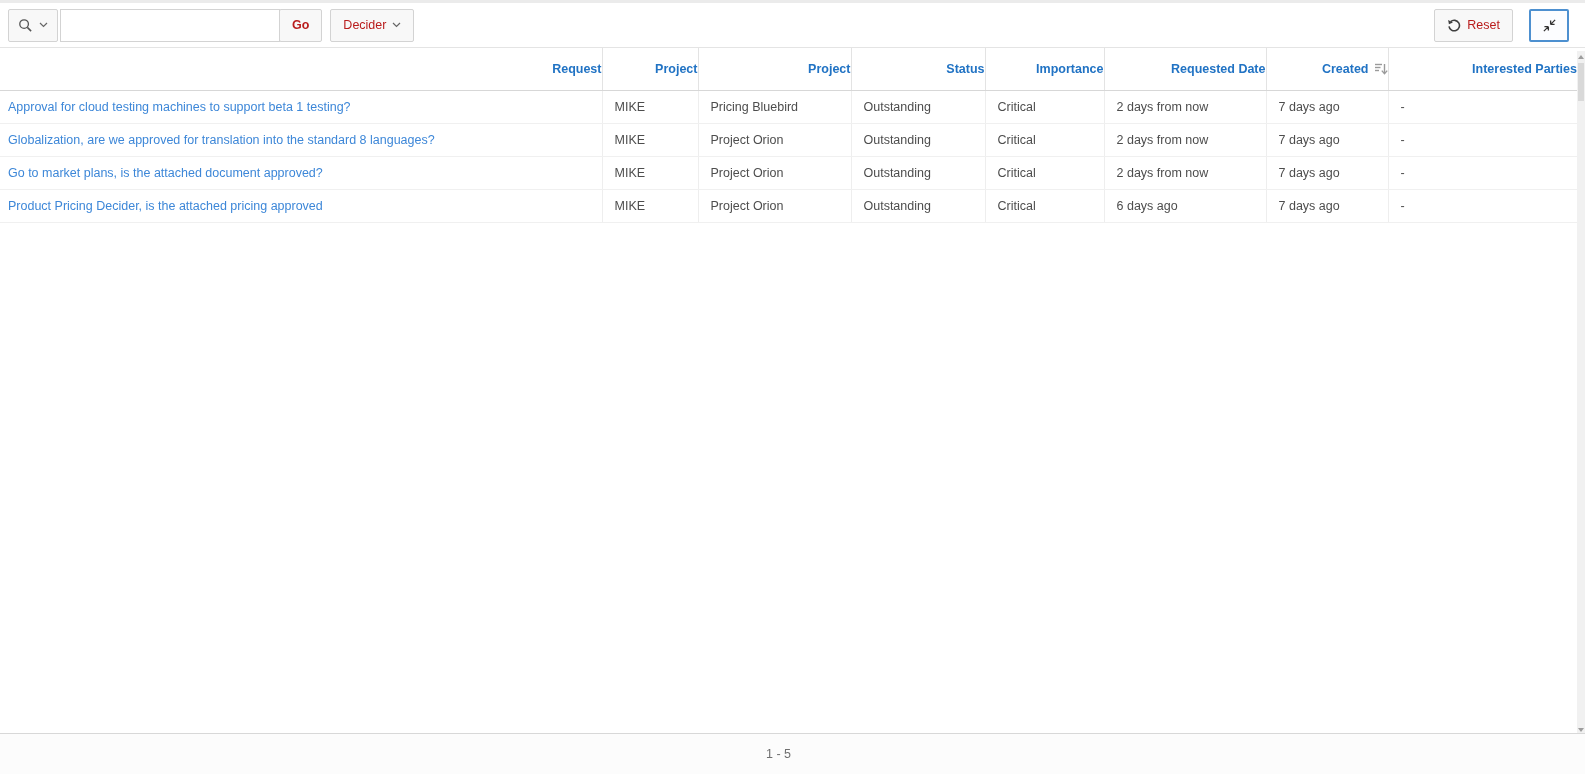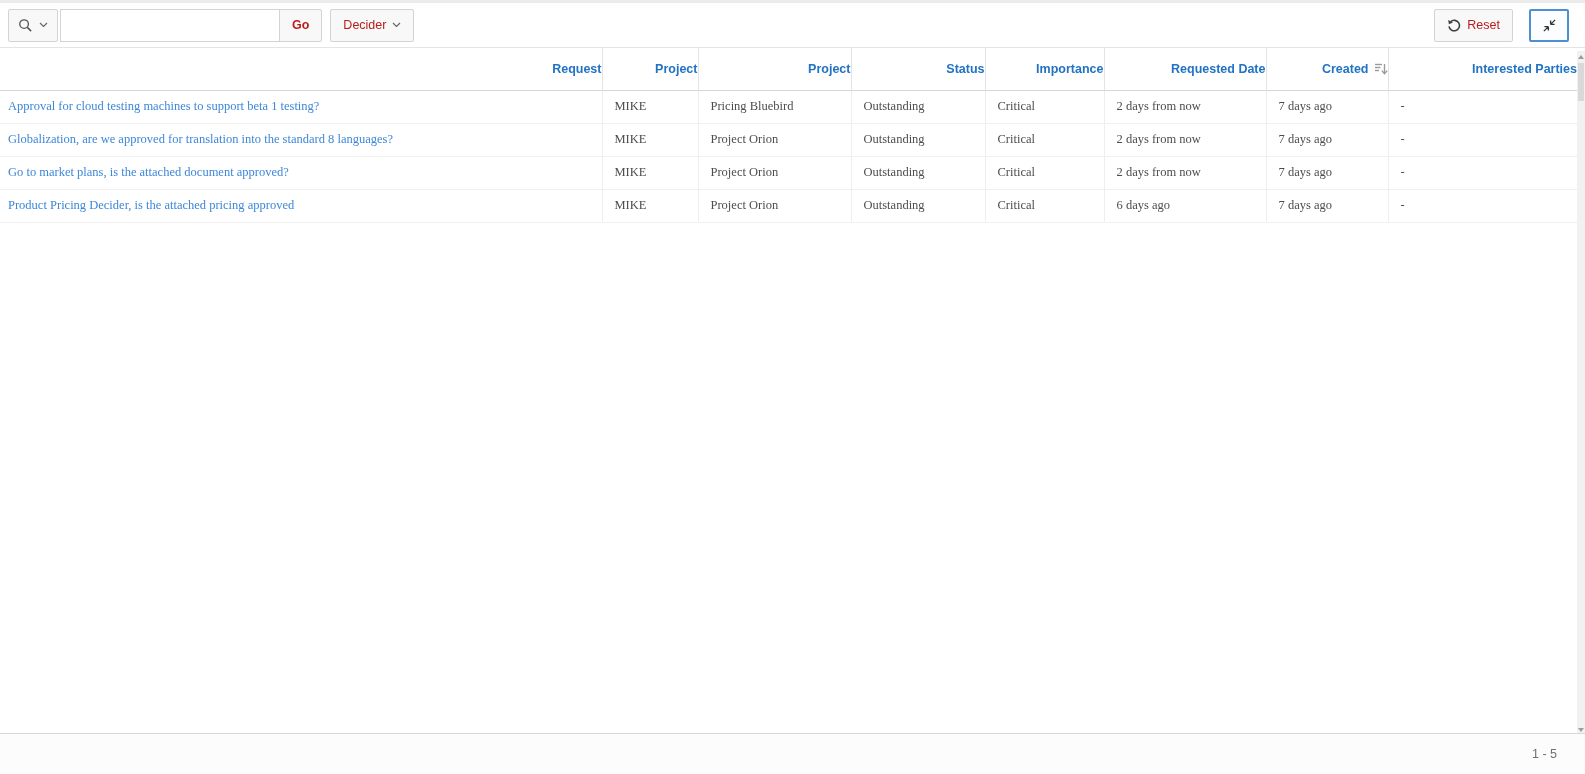--- a/index.html
+++ b/index.html
@@ -64,21 +64,21 @@
     white-space: nowrap; overflow: hidden;
   }
   table.grid th:last-child { border-right: none; padding-left: 10px; }
   table.grid td {
     height: 33px;
     padding: 0 8px 0 12px;
     vertical-align: middle;
     color: #4d4d4d;
     border-right: 1px solid #eeeeee;
     border-bottom: 1px solid #f0f0f0;
-    white-space: nowrap; overflow: hidden; font-family: Liberation Serif, serif;
+    white-space: nowrap; overflow: hidden;
   }
   table.grid td:first-child { padding-left: 8px; }
   table.grid td:last-child { border-right: 1px solid #eeeeee; }
   td a.req-link { color: #3d87d8; text-decoration: none; cursor: pointer; }
   .sort-icon { display: inline-block; vertical-align: -3px; margin-left: 5px; }
 
   
   .v-scrollbar {
     position: absolute; top: 48px; right: 0;
     width: 8px; height: 685px;
@@ -92,21 +92,21 @@
   .sb-arrow-up { top: 4px; border-bottom: 4px solid #9d9d9d; }
   .sb-arrow-down { bottom: 4px; border-top: 4px solid #9d9d9d; }
   .sb-thumb { position: absolute; top: 12px; left: 1px; width: 6px; height: 38px; background: #d9d9d9; }
 
   
   .footer {
     position: absolute; left: 0; bottom: 0;
     width: 1585px; height: 41px;
     background: #fcfcfc;
     border-top: 1px solid #d8d8d8;
-    display: flex; align-items: center; justify-content: flex-end;
+    display: flex; align-items: center; justify-content: center;
     padding-right: 28px;
     font-size: 12.5px; color: #6f6f6f;
   }
 
   svg { display: block; }
 </style>
 </head>
 <body>
 
 <div class="page">

